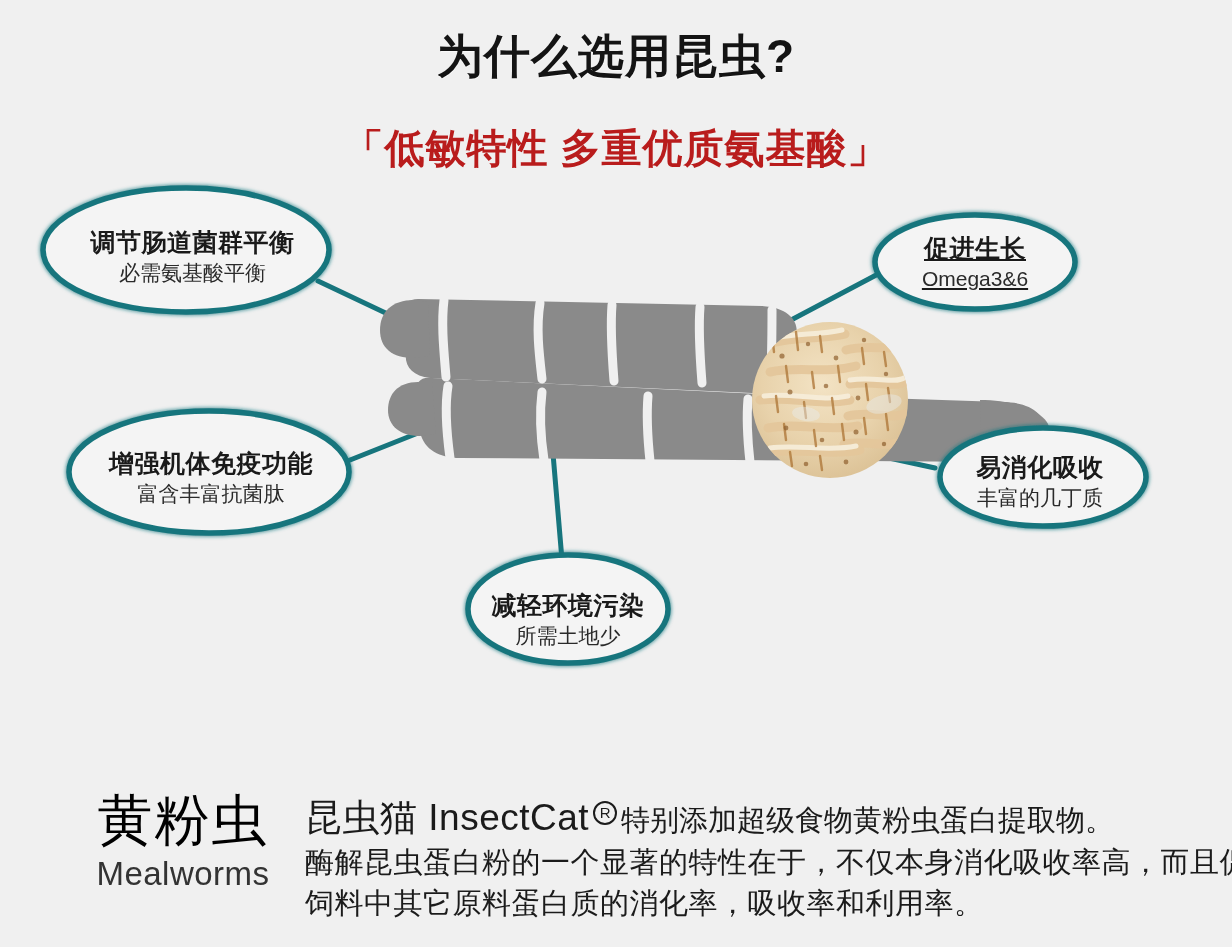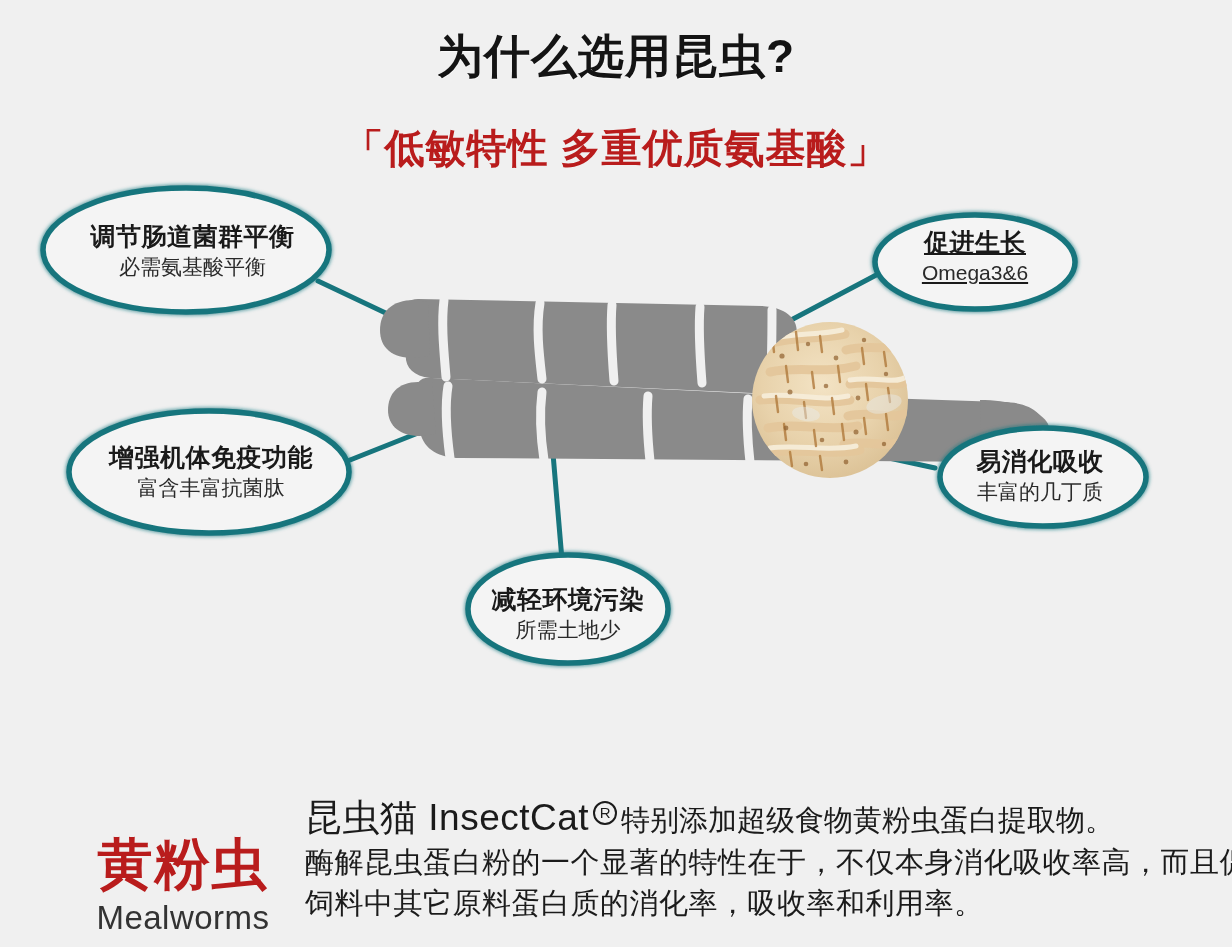--- a/index.html
+++ b/index.html
@@ -52,20 +52,21 @@
     height: 947px;
   }
 
   
   .bubble-text {
     position: absolute;
     text-align: center;
     color: #1a1a1a;
     line-height: 1.18;
     pointer-events: none;
+    margin-top: 6px;
   }
   .bubble-text .t1 {
     display: block;
     font-size: 25px;
     font-weight: bold;
     letter-spacing: 0.5px;
     white-space: nowrap;
     text-shadow: 0 1px 0 rgba(255,255,255,.5);
   }
   .bubble-text .t2 {
@@ -94,26 +95,25 @@
   }
   #brand-block {
     position: absolute;
     left: 72px;
     top: 10px;
     width: 222px;
     text-align: center;
   }
   #brand-cn {
     font-size: 55px;
-    font-weight: bold;
-    color: #b91c1c;
+    font-weight: normal;
+    color: #000000;
     letter-spacing: 2px;
     line-height: 1.12;
     white-space: nowrap;
-    margin-top: 44px;
   }
   #brand-en {
     font-size: 33px;
     font-weight: normal;
     color: #333;
     letter-spacing: 0.5px;
     line-height: 1.2;
     margin-top: 2px;
     white-space: nowrap;
   }

